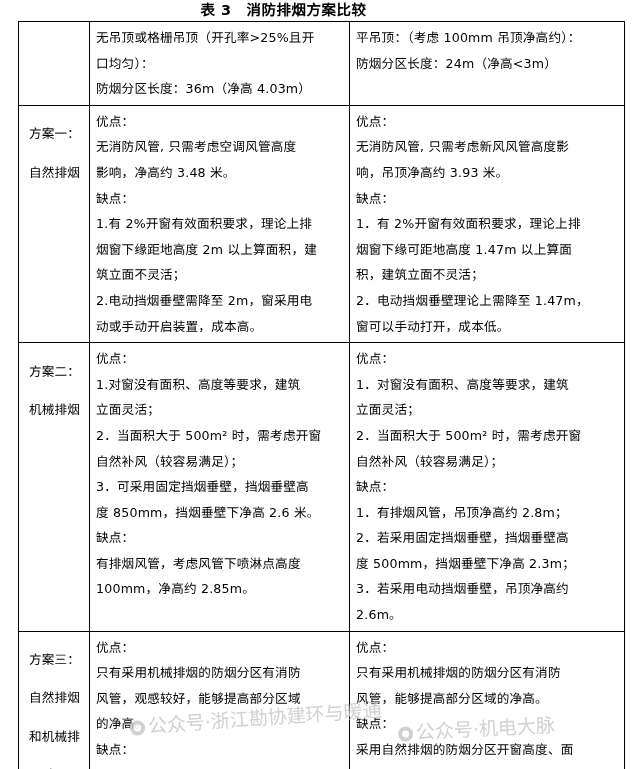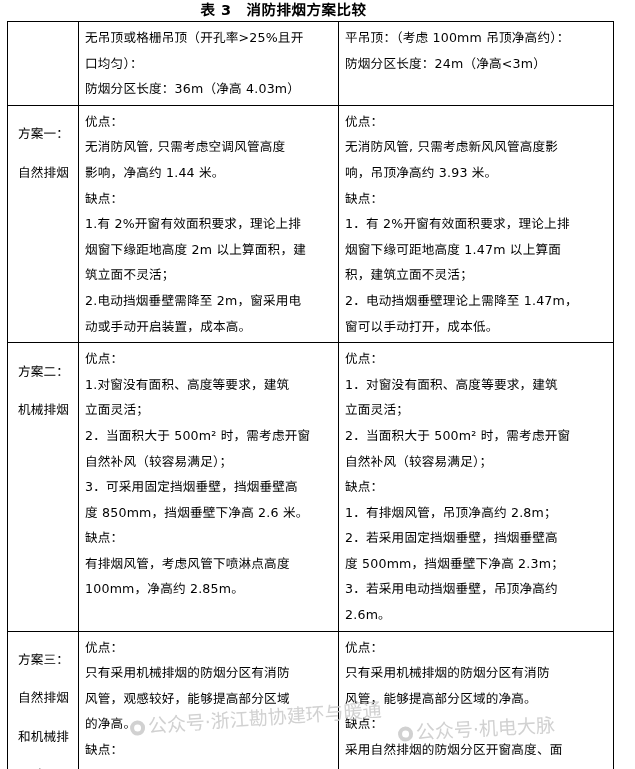--- a/index.html
+++ b/index.html
@@ -30,21 +30,21 @@
     font-weight: bold;
     letter-spacing: 0.5px;
     line-height: 18px;
     padding-top: 1px;
     padding-bottom: 2px;
     white-space: pre;
   }
 
   .table-wrap {
     position: absolute;
-    left: 7px;
+    left: 18px;
     top: 21px;
     width: 606px;
     height: 744px;
   }
 
   table.cmp {
     border-collapse: collapse;
     table-layout: fixed;
     width: 606px;
     height: 744px;
@@ -155,21 +155,21 @@
         </tr>
 
         <tr class="row-one">
           <td class="cell-label">
               <p>方案一：</p>
               <p>自然排烟</p>
             </td>
           <td class="cell-body">
               <p>优点：</p>
               <p>无消防风管, 只需考虑空调风管高度</p>
-              <p>影响，净高约 1.44 米。</p>
+              <p>影响，净高约 3.48 米。</p>
               <p>缺点：</p>
               <p>1.有 2%开窗有效面积要求，理论上排</p>
               <p>烟窗下缘距地高度 2m 以上算面积，建</p>
               <p>筑立面不灵活；</p>
               <p>2.电动挡烟垂壁需降至 2m，窗采用电</p>
               <p>动或手动开启装置，成本高。</p>
             </td>
           <td class="cell-body">
               <p>优点：</p>
               <p>无消防风管, 只需考虑新风风管高度影</p>

